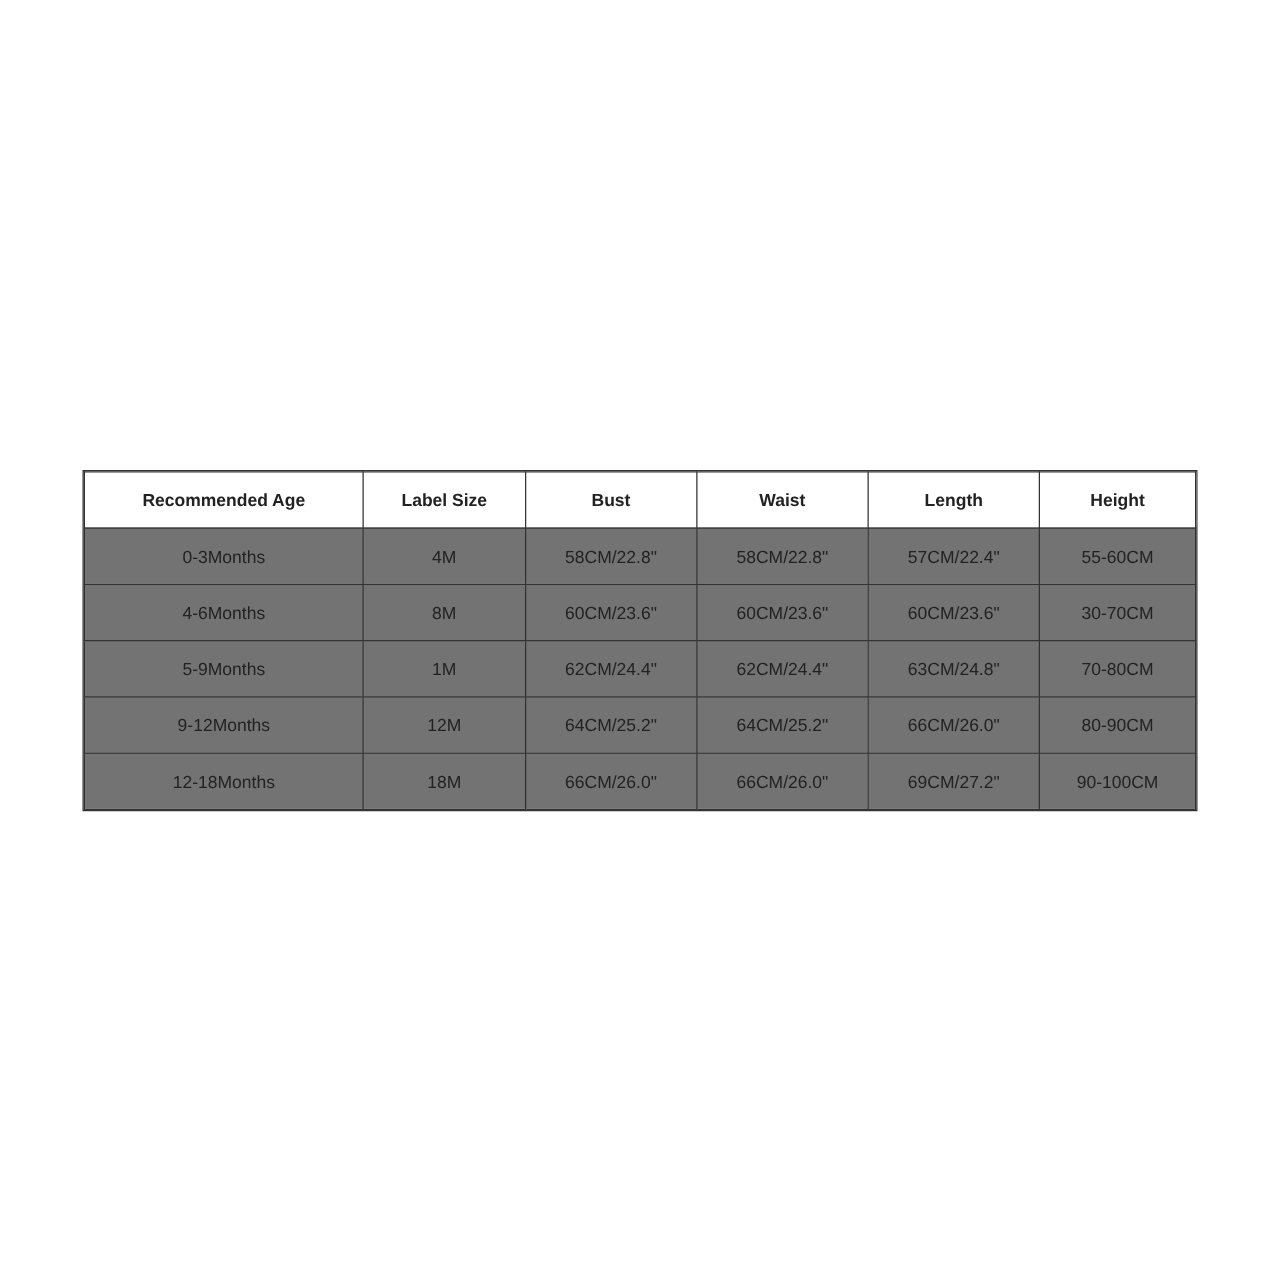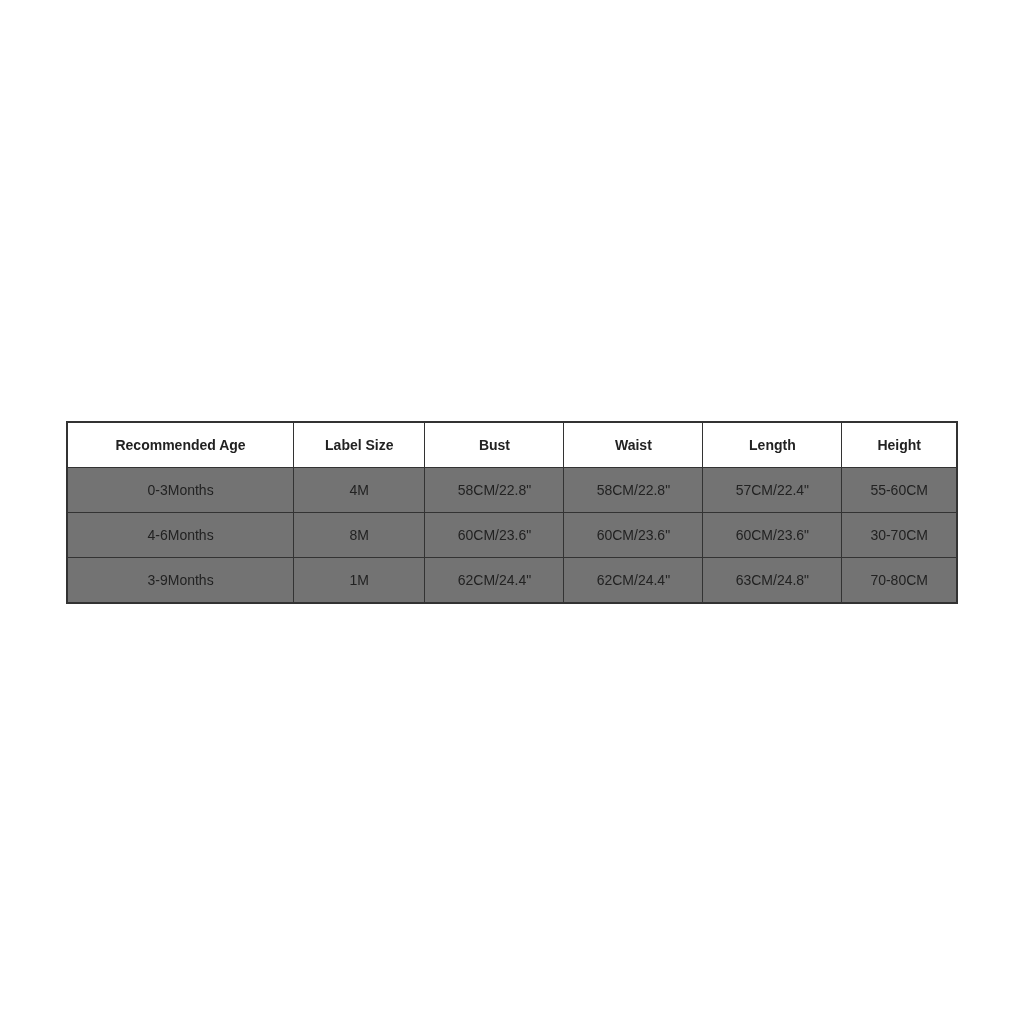--- a/index.html
+++ b/index.html
@@ -72,22 +72,38 @@
         </tr>
         <tr>
           <td>4-6Months</td>
           <td>8M</td>
           <td>60CM/23.6"</td>
           <td>60CM/23.6"</td>
           <td>60CM/23.6"</td>
           <td>30-70CM</td>
         </tr>
         <tr>
-          <td>3-9Months</td>
+          <td>5-9Months</td>
           <td>1M</td>
           <td>62CM/24.4"</td>
           <td>62CM/24.4"</td>
           <td>63CM/24.8"</td>
           <td>70-80CM</td>
         </tr>
+        <tr>
+          <td>9-12Months</td>
+          <td>12M</td>
+          <td>64CM/25.2"</td>
+          <td>64CM/25.2"</td>
+          <td>66CM/26.0"</td>
+          <td>80-90CM</td>
+        </tr>
+        <tr>
+          <td>12-18Months</td>
+          <td>18M</td>
+          <td>66CM/26.0"</td>
+          <td>66CM/26.0"</td>
+          <td>69CM/27.2"</td>
+          <td>90-100CM</td>
+        </tr>
       </tbody>
   </table>
 </div>
 
 </body></html>

